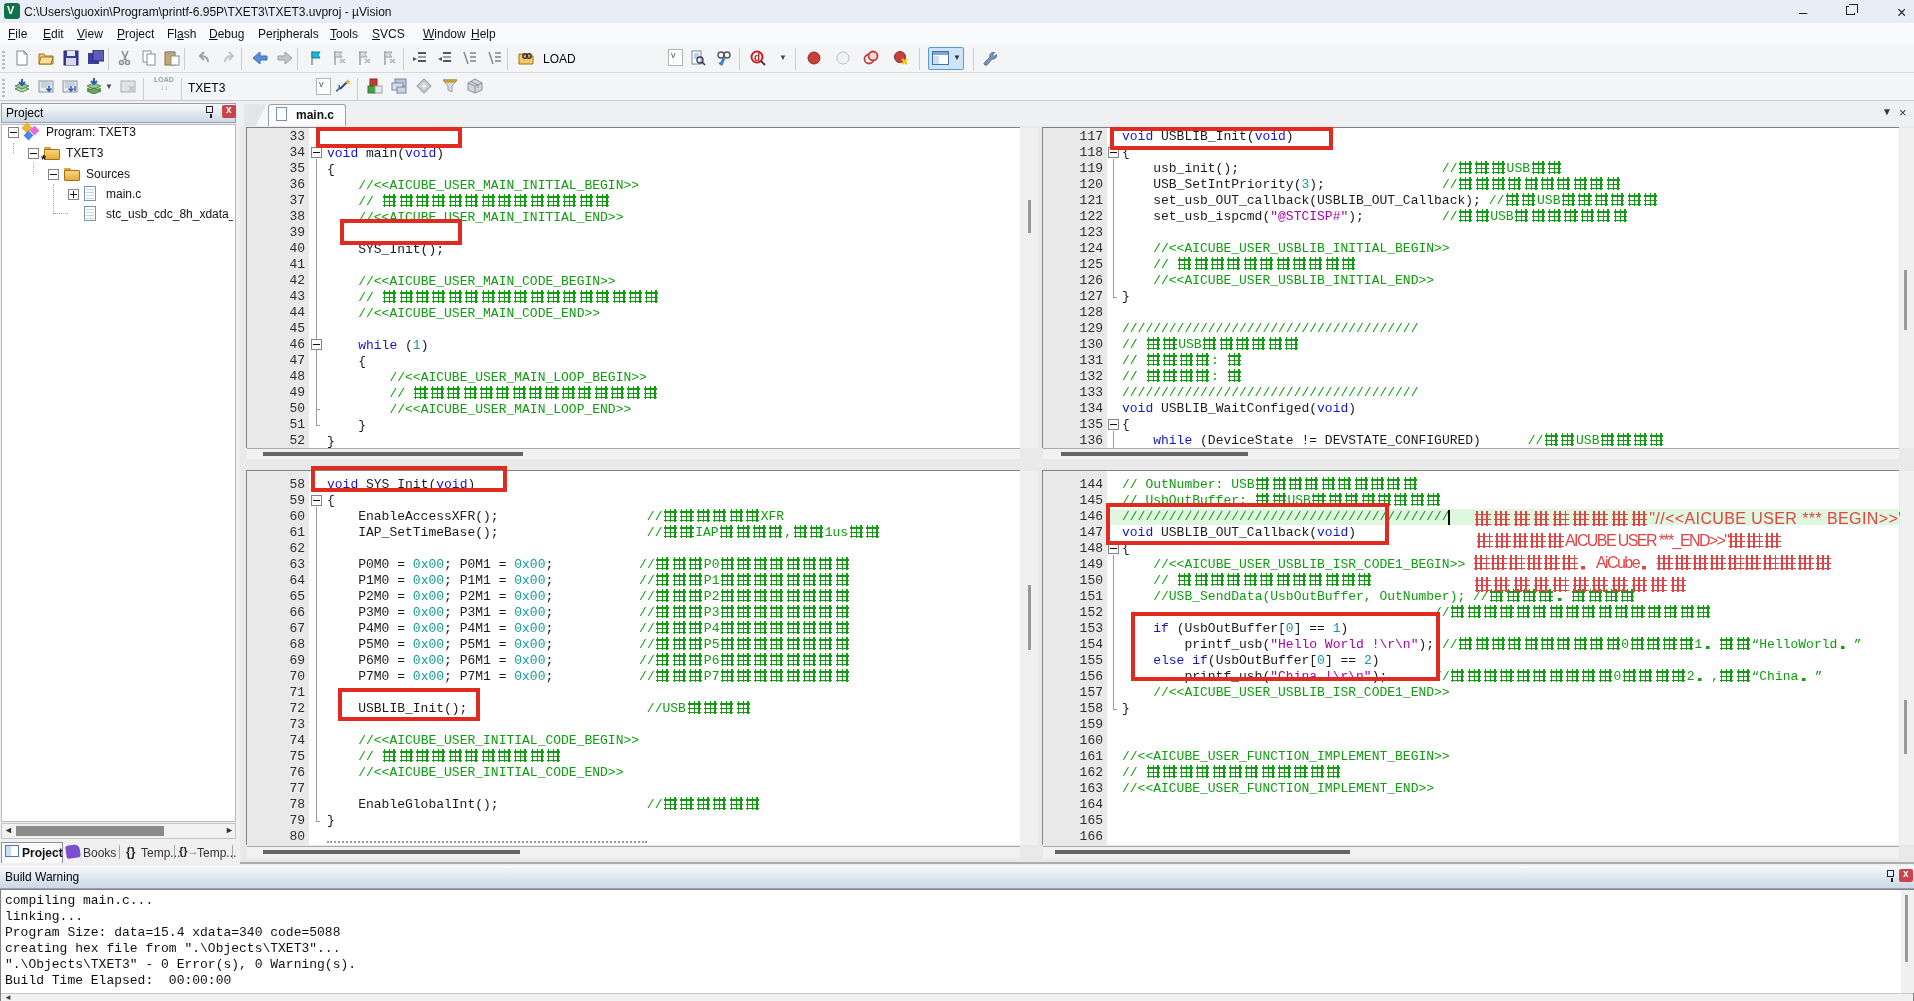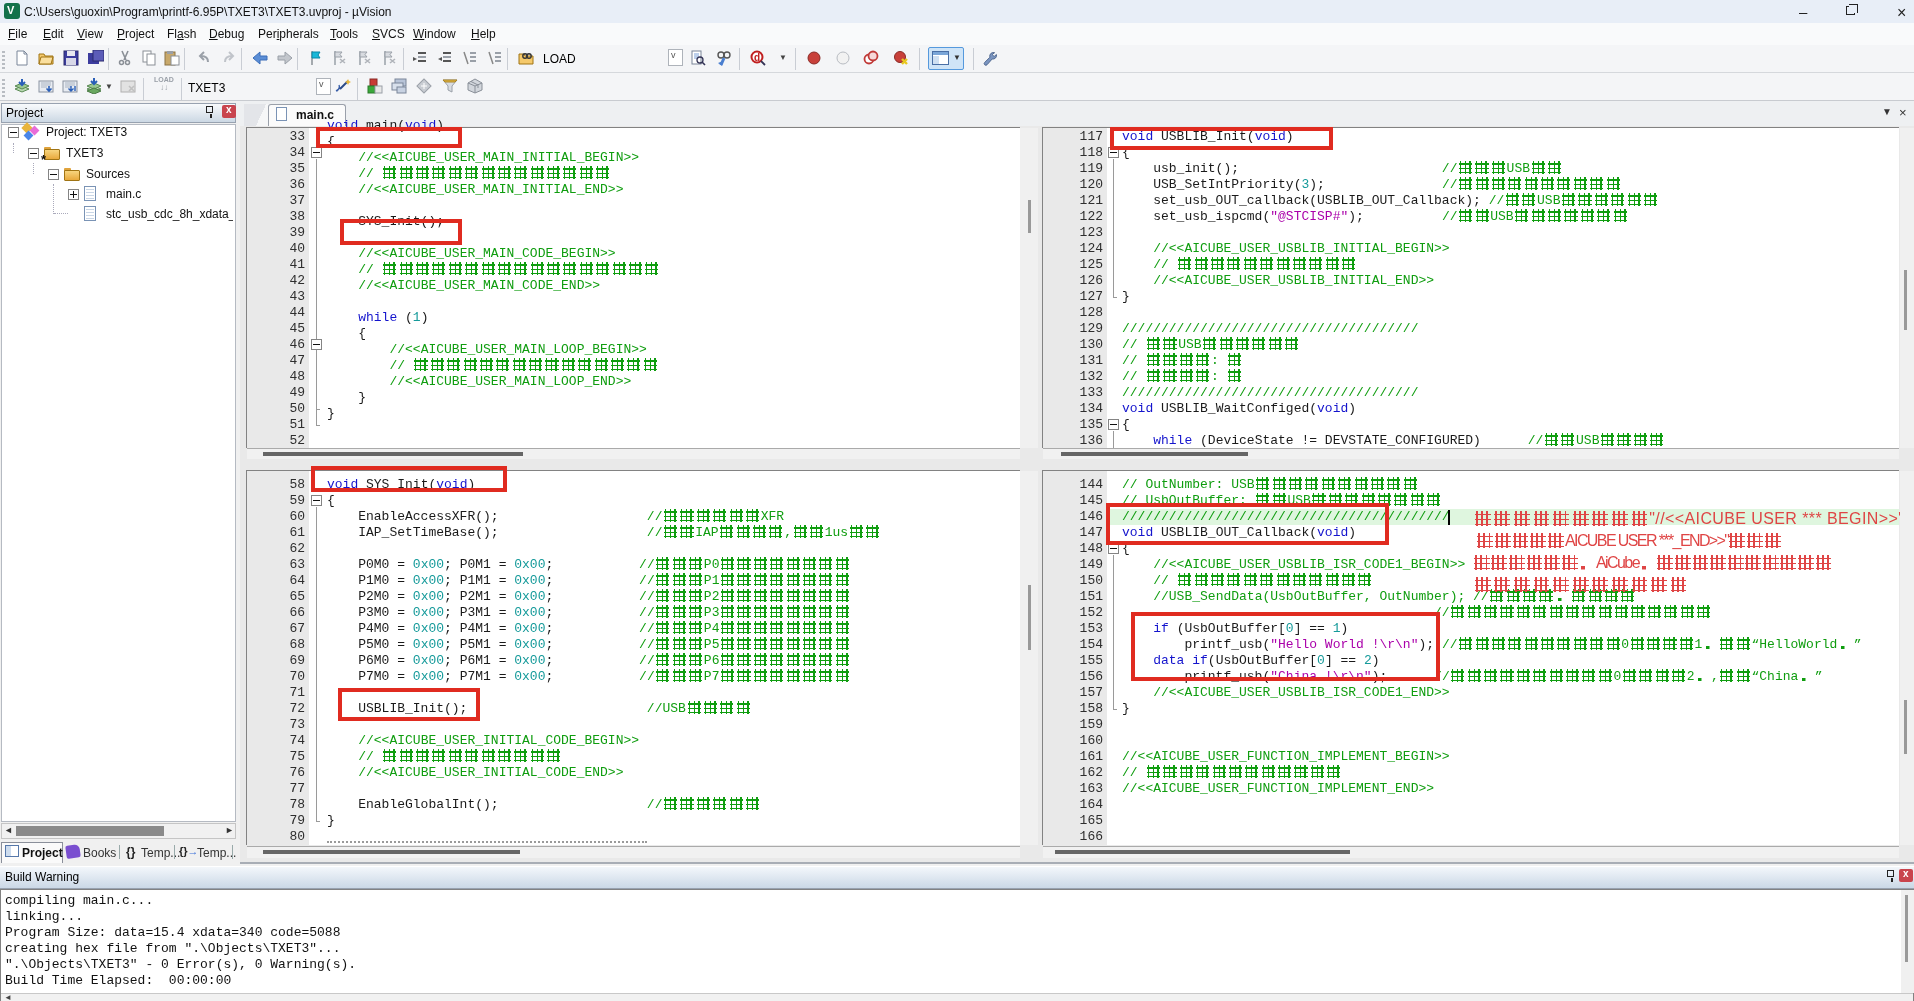--- a/index.html
+++ b/index.html
@@ -35,21 +35,21 @@
 <div class="abs" style="left:0;top:23px;width:1914px;height:22px;background:#f9fafb"></div>
 <div class="tt" style="left:8px;top:27px"><u>F</u>ile</div>
 <div class="tt" style="left:43px;top:27px"><u>E</u>dit</div>
 <div class="tt" style="left:77px;top:27px"><u>V</u>iew</div>
 <div class="tt" style="left:117px;top:27px"><u>P</u>roject</div>
 <div class="tt" style="left:167px;top:27px">Fl<u>a</u>sh</div>
 <div class="tt" style="left:209px;top:27px"><u>D</u>ebug</div>
 <div class="tt" style="left:258px;top:27px">Per<u>i</u>pherals</div>
 <div class="tt" style="left:330px;top:27px"><u>T</u>ools</div>
 <div class="tt" style="left:372px;top:27px"><u>S</u>VCS</div>
-<div class="tt" style="left:413px;top:27px"><u>W</u>indow</div>
+<div class="tt" style="left:423px;top:27px"><u>W</u>indow</div>
 <div class="tt" style="left:471px;top:27px"><u>H</u>elp</div>
 <div class="abs" style="left:0;top:45px;width:1914px;height:28px;background:#f4f5f7;border-bottom:1px solid #d5d8dc"></div>
 <div class="abs" style="left:0;top:73px;width:1914px;height:28px;background:#f4f5f7;border-bottom:1px solid #c8cbd0"></div>
 <div id="tb1">
     <div class="abs" style="left:2px;top:49px;width:3px;height:20px;background:repeating-linear-gradient(0deg,#b8bcc2 0 2px,transparent 2px 4px)"></div>
     <div class="abs" style="left:2px;top:77px;width:3px;height:20px;background:repeating-linear-gradient(0deg,#b8bcc2 0 2px,transparent 2px 4px)"></div>
     <div class="ico" style="left:14px;top:50px"><svg width="16" height="16" viewBox="0 0 16 16">
         <path d="M3 1h7l3 3v11H3z" fill="#fff" stroke="#7a8699"></path>
         <path d="M10 1v3h3" fill="none" stroke="#7a8699"></path>
       </svg></div>
@@ -270,21 +270,21 @@
 <div id="tree">
     <div class="abs" style="left:13px;top:143px;width:1px;height:10px;border-left:1px dotted #aab"></div>
     <div class="abs" style="left:33px;top:163px;width:1px;height:11px;border-left:1px dotted #aab"></div>
     <div class="abs" style="left:53px;top:184px;width:1px;height:30px;border-left:1px dotted #aab"></div>
     <div class="abs" style="left:54px;top:213px;width:14px;height:1px;border-top:1px dotted #aab"></div>
     <div class="fb" style="left:8px;top:127px"></div>
     <div class="fbh" style="left:10px;top:132px"></div>
     <div class="abs" style="left:23px;top:124px;width:8px;height:8px;background:#e8b43c;transform:rotate(45deg)"></div>
     <div class="abs" style="left:31px;top:127px;width:7px;height:7px;background:#e86cd8;transform:rotate(45deg)"></div>
     <div class="abs" style="left:25px;top:132px;width:7px;height:7px;background:#4a86e8;transform:rotate(45deg)"></div>
-    <div class="tt" style="left:46px;top:125px">Project: TXET3</div>
+    <div class="tt" style="left:46px;top:125px">Program: TXET3</div>
     <div class="fb" style="left:28px;top:148px"></div>
     <div class="fbh" style="left:30px;top:153px"></div>
     <div class="abs" style="left:44px;top:147px;width:7px;height:4px;background:#e0a33c;border-radius:1px"></div>
     <div class="abs" style="left:44px;top:149px;width:16px;height:11px;background:linear-gradient(#f7d57f,#e8a93c);border:1px solid #a07414;border-radius:1px"></div>
     <div class="abs" style="left:41px;top:152px;font-size:13px;font-weight:bold;color:#111">*</div>
     <div class="tt" style="left:66px;top:146px">TXET3</div>
     <div class="fb" style="left:48px;top:169px"></div>
     <div class="fbh" style="left:50px;top:174px"></div>
     <div class="abs" style="left:64px;top:168px;width:7px;height:4px;background:#e0a33c;border-radius:1px"></div>
     <div class="abs" style="left:64px;top:170px;width:16px;height:11px;background:linear-gradient(#f7d57f,#e8a93c);border:1px solid #a07414;border-radius:1px"></div>
@@ -350,21 +350,21 @@
 43
 44
 45
 46
 47
 48
 49
 50
 51
 52</pre>
-    <pre class="code" style="left:327px;top:118px"><b class="k">void</b> main(<b class="k">void</b>)
+    <pre class="code" style="left:327px;top:146px"><b class="k">void</b> main(<b class="k">void</b>)
 {
     <span class="c">//&lt;&lt;AICUBE_USER_MAIN_INITIAL_BEGIN&gt;&gt;</span>
     <span class="c">// <i></i><i></i><i></i><i></i><i></i><i></i><i></i><i></i><i></i><i></i><i></i><i></i><i></i><i></i></span>
     <span class="c">//&lt;&lt;AICUBE_USER_MAIN_INITIAL_END&gt;&gt;</span>
 
     SYS_Init();
 
     <span class="c">//&lt;&lt;AICUBE_USER_MAIN_CODE_BEGIN&gt;&gt;</span>
     <span class="c">// <i></i><i></i><i></i><i></i><i></i><i></i><i></i><i></i><i></i><i></i><i></i><i></i><i></i><i></i><i></i><i></i><i></i></span>
     <span class="c">//&lt;&lt;AICUBE_USER_MAIN_CODE_END&gt;&gt;</span>
@@ -490,21 +490,21 @@
 <span class="c">// UsbOutBuffer: <i></i><i></i>USB<i></i><i></i><i></i><i></i><i></i><i></i><i></i><i></i></span>
 <span class="c">//////////////////////////////////////////</span>
 <b class="k">void</b> USBLIB_OUT_Callback(<b class="k">void</b>)
 {
     <span class="c">//&lt;&lt;AICUBE_USER_USBLIB_ISR_CODE1_BEGIN&gt;&gt;</span>
     <span class="c">// <i></i><i></i><i></i><i></i><i></i><i></i><i></i><i></i><i></i><i></i><i></i><i></i></span>
     <span class="c">//USB_SendData(UsbOutBuffer, OutNumber); //<i></i><i></i><i></i><i></i><i class="p"></i><i></i><i></i><i></i><i></i></span>
                                         <span class="c">//<i></i><i></i><i></i><i></i><i></i><i></i><i></i><i></i><i></i><i></i><i></i><i></i><i></i><i></i><i></i><i></i></span>
     <b class="k">if</b> (UsbOutBuffer[<b class="n">0</b>] == <b class="n">1</b>)
         printf_usb(<b class="s">"Hello World !\r\n"</b>); <span class="c">//<i></i><i></i><i></i><i></i><i></i><i></i><i></i><i></i><i></i><i></i>0<i></i><i></i><i></i><i></i>1<i class="p"></i><i></i><i></i>“HelloWorld<i class="p"></i>”</span>
-    <b class="k">data</b> <b class="k">if</b>(UsbOutBuffer[<b class="n">0</b>] == <b class="n">2</b>)
+    <b class="k">else</b> <b class="k">if</b>(UsbOutBuffer[<b class="n">0</b>] == <b class="n">2</b>)
         printf_usb(<b class="s">"China !\r\n"</b>);      <span class="c">//<i></i><i></i><i></i><i></i><i></i><i></i><i></i><i></i><i></i><i></i>0<i></i><i></i><i></i><i></i>2<i class="p"></i>,<i></i><i></i>“China<i class="p"></i>”</span>
     <span class="c">//&lt;&lt;AICUBE_USER_USBLIB_ISR_CODE1_END&gt;&gt;</span>
 }
 
 
 <span class="c">//&lt;&lt;AICUBE_USER_FUNCTION_IMPLEMENT_BEGIN&gt;&gt;</span>
 <span class="c">// <i></i><i></i><i></i><i></i><i></i><i></i><i></i><i></i><i></i><i></i><i></i><i></i></span>
 <span class="c">//&lt;&lt;AICUBE_USER_FUNCTION_IMPLEMENT_END&gt;&gt;</span>
 
 

